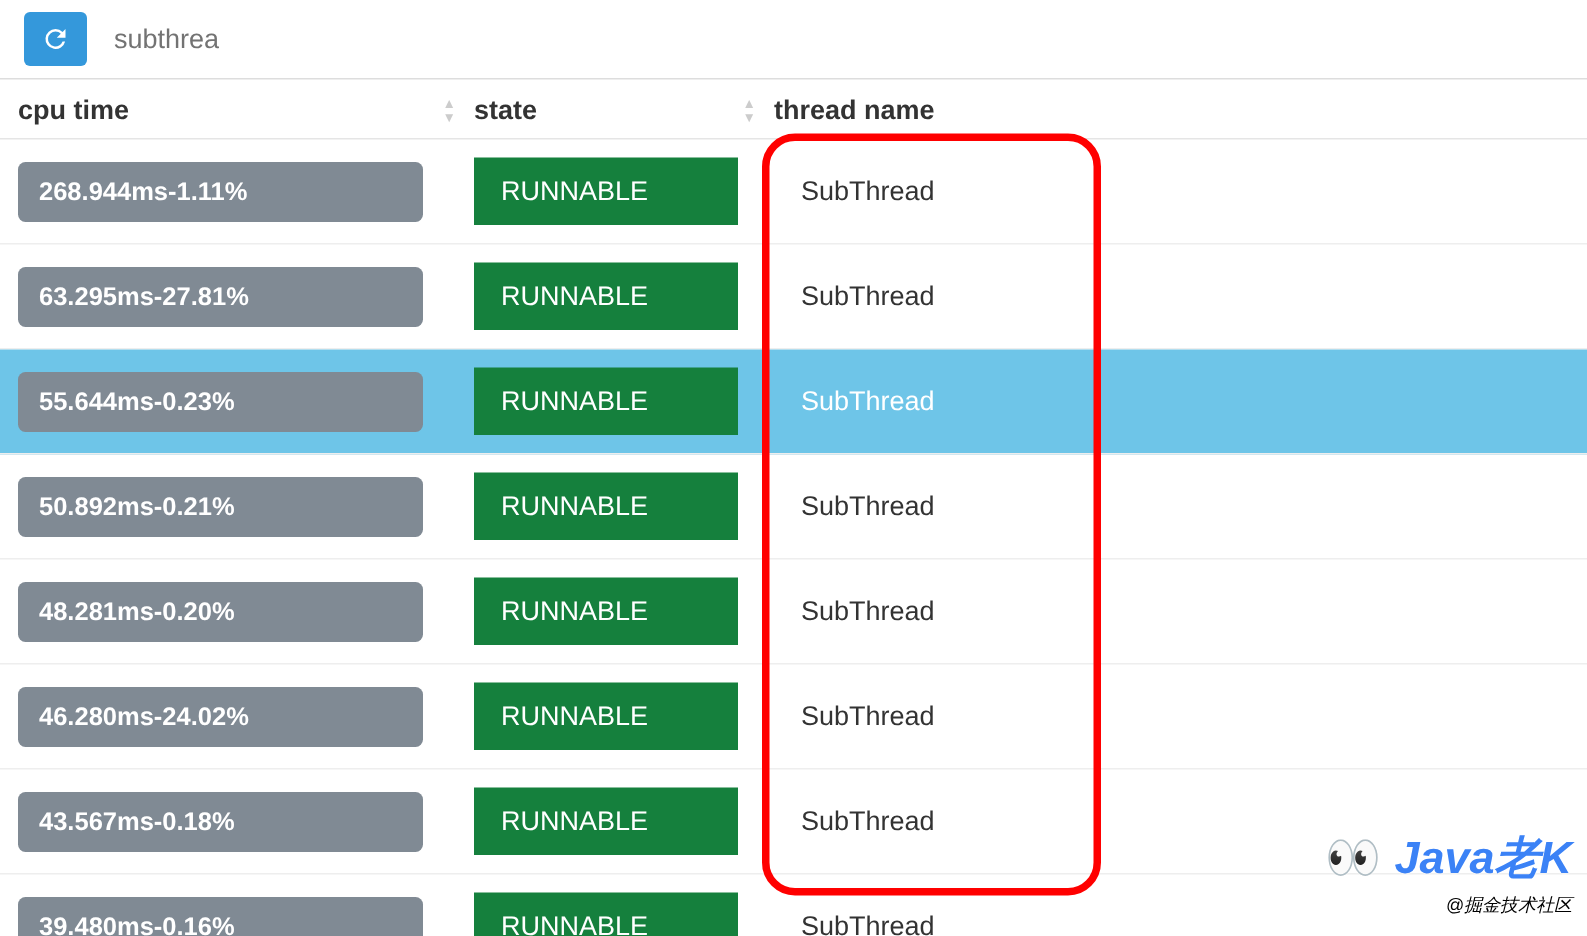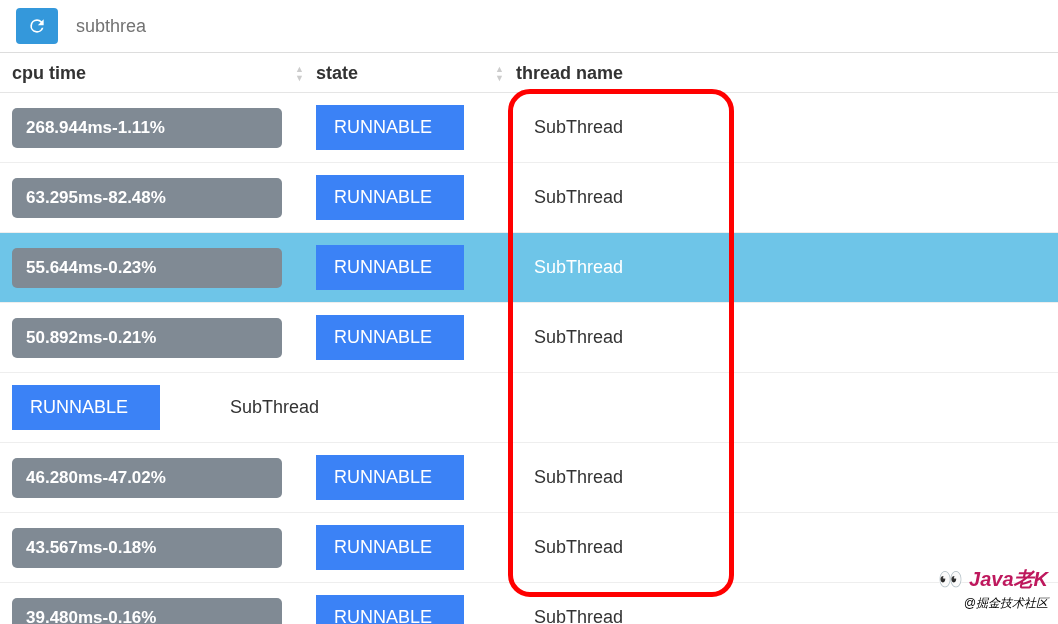--- a/index.html
+++ b/index.html
@@ -95,26 +95,26 @@
       background: #808a94;
       color: #fff;
       font-size: 17px;
       font-weight: bold;
       padding: 10px 14px;
       border-radius: 5px;
       display: inline-block;
       width: 270px;
     }
     .state-badge {
-      background: #3b82f6;
+      background: #15803d;
       color: #fff;
       font-size: 18px;
       padding: 12px 18px;
       display: inline-block;
-      width: 148px;
+      width: 176px;
     }
     .thread-name {
       font-size: 18px;
       color: #333;
       padding-left: 18px;
     }
     .data-row.selected .thread-name {
       color: #fff;
     }
     .highlight-box {
@@ -128,23 +128,23 @@
       height: 508px;
     }
     .watermark-group {
       position: absolute;
       right: 10px;
       bottom: 12px;
       text-align: right;
       font-style: italic;
     }
     .watermark-line1 {
-      font-size: 20px;
+      font-size: 30px;
       font-weight: bold;
-      color: #be185d;
+      color: #3b82f6;
       text-shadow: 0 0 2px rgba(255,255,255,0.9);
     }
     .watermark-line2 {
       font-size: 12px;
       color: #000000;
       margin-top: 2px;
     }
     .watermark-line1::before {
       content: "👀 ";
       font-style: normal;
@@ -186,40 +186,41 @@
   </div>
 </div>
 
 <div class="rows-container" id="rows-container">
     <div class="data-row">
       <div class="col-cpu"><span class="cpu-badge">268.944ms-1.11%</span></div>
       <div class="col-state"><span class="state-badge">RUNNABLE</span></div>
       <div class="col-thread thread-name">SubThread</div>
     </div>
     <div class="data-row">
-      <div class="col-cpu"><span class="cpu-badge">63.295ms-82.48%</span></div>
+      <div class="col-cpu"><span class="cpu-badge">63.295ms-27.81%</span></div>
       <div class="col-state"><span class="state-badge">RUNNABLE</span></div>
       <div class="col-thread thread-name">SubThread</div>
     </div>
     <div class="data-row selected">
       <div class="col-cpu"><span class="cpu-badge">55.644ms-0.23%</span></div>
       <div class="col-state"><span class="state-badge">RUNNABLE</span></div>
       <div class="col-thread thread-name">SubThread</div>
     </div>
     <div class="data-row">
       <div class="col-cpu"><span class="cpu-badge">50.892ms-0.21%</span></div>
       <div class="col-state"><span class="state-badge">RUNNABLE</span></div>
       <div class="col-thread thread-name">SubThread</div>
     </div>
     <div class="data-row">
-      <div class="col-state"><span class="state-badge">RUNNABLE</span></div>
-      <div class="col-thread thread-name">SubThread</div>
-    </div>
-    <div class="data-row">
-      <div class="col-cpu"><span class="cpu-badge">46.280ms-47.02%</span></div>
+      <div class="col-cpu"><span class="cpu-badge">48.281ms-0.20%</span></div>
+      <div class="col-state"><span class="state-badge">RUNNABLE</span></div>
+      <div class="col-thread thread-name">SubThread</div>
+    </div>
+    <div class="data-row">
+      <div class="col-cpu"><span class="cpu-badge">46.280ms-24.02%</span></div>
       <div class="col-state"><span class="state-badge">RUNNABLE</span></div>
       <div class="col-thread thread-name">SubThread</div>
     </div>
     <div class="data-row">
       <div class="col-cpu"><span class="cpu-badge">43.567ms-0.18%</span></div>
       <div class="col-state"><span class="state-badge">RUNNABLE</span></div>
       <div class="col-thread thread-name">SubThread</div>
     </div>
     <div class="data-row">
       <div class="col-cpu"><span class="cpu-badge">39.480ms-0.16%</span></div>

